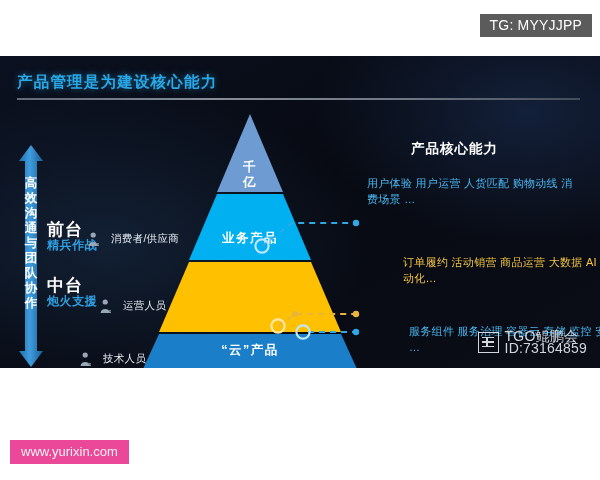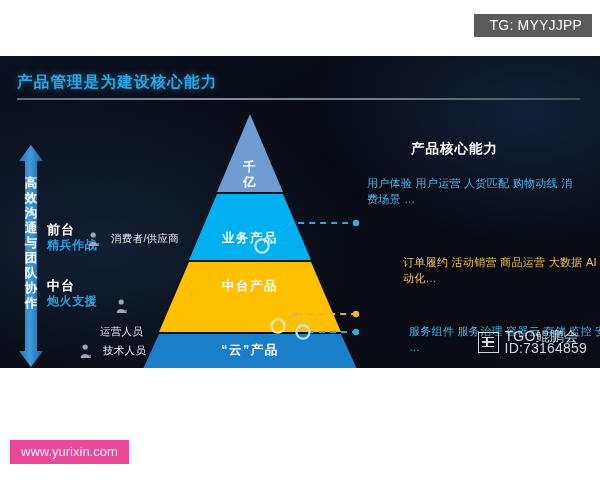--- a/index.html
+++ b/index.html
@@ -2,21 +2,21 @@
 <html><head>
 <meta charset="utf-8">
 <style>
   html,body{margin:0;padding:0;background:#ffffff;}
   body{width:600px;height:480px;overflow:hidden;
        font-family:"Liberation Sans","DejaVu Sans",sans-serif;}
   #root{position:relative;width:600px;height:480px;background:#ffffff;}
 
   
   .tg-badge{position:absolute;right:8px;top:14px;background:#5b5b5b;color:#ffffff;
-            font-size:14px;letter-spacing:.2px;padding:4px 10px 5px 16px;line-height:1;}
+            font-size:14px;letter-spacing:.2px;padding:4px 10px 5px 10px;line-height:1;}
 
   
   .site-badge{position:absolute;left:10px;bottom:16px;background:#ec4899;color:#f2f2f2;
               font-size:13px;padding:5px 11px 6px 11px;line-height:1;}
 
   
   .slide{position:absolute;left:0;top:56px;width:600px;height:312px;
          background:
            radial-gradient(ellipse 70% 80% at 18% 60%, #122034 0%, rgba(10,16,26,0) 62%),
            radial-gradient(ellipse 60% 70% at 88% 18%, #13203a 0%, rgba(8,12,20,0) 60%),
@@ -42,32 +42,32 @@
   .pyr{position:absolute;left:127px;top:58px;width:246px;height:292px;}
   .tier-label{position:absolute;color:#ffffff;font-weight:bold;text-align:center;
               letter-spacing:1.5px;white-space:nowrap;}
   .t1{left:0;top:46px;width:246px;font-size:12.5px;line-height:15px;}
   .t2{left:0;top:116px;width:246px;font-size:12.5px;}
   .t3{left:0;top:164px;width:246px;font-size:12.5px;}
   .t4{left:0;top:228px;width:246px;font-size:12.5px;}
 
   
   .role{position:absolute;}
-  .role .r-main{color:#ffffff;font-size:13px;font-weight:bold;letter-spacing:1px;line-height:16px;}
+  .role .r-main{color:#ffffff;font-size:17px;font-weight:bold;letter-spacing:1px;line-height:16px;}
   .role .r-sub{color:#2f9fe0;font-size:12px;font-weight:bold;letter-spacing:.6px;line-height:15px;}
   .role-1{left:47px;top:166px;}
   .role-2{left:47px;top:222px;}
   .role-3{left:47px;top:275px;}
 
   
   .actor{position:absolute;display:flex;align-items:center;gap:12px;}
   .actor-txt{color:#e9eef4;font-size:10.5px;letter-spacing:.3px;white-space:nowrap;}
   .actor-1{left:88px;top:176px;}
-  .actor-2{left:100px;top:243px;flex-direction:column;}
-  .actor-3{left:80px;top:288px;}
+  .actor-2{left:100px;top:243px;}
+  .actor-3{left:80px;top:296px;}
 
   
   .rc-title{position:absolute;left:367px;top:84px;color:#ffffff;font-size:13.5px;
             font-weight:bold;letter-spacing:1px;margin-left:44px;}
   .cap{position:absolute;width:215px;font-size:11px;line-height:16px;letter-spacing:.3px;}
   .cap-1{left:367px;top:119px;color:#49b7ef;}
   .cap-2{left:367px;top:198px;color:#f2c542;margin-left:36px;}
   .cap-3{left:367px;top:267px;color:#49b7ef;margin-left:42px;}
 
   
@@ -125,21 +125,20 @@
         <polygon points="62,148 184,148 214,218 32,218" fill="#ffc000"></polygon>
 
         <polygon points="32,220 214,220 246,290 0,290" fill="#1a7fc8"></polygon>
       </svg>
 
       <div class="tier-label t1">
         <div>千</div>
         <div>亿</div>
       </div>
       <div class="tier-label t2">业务产品</div>
-      <div class="tier-label t3">中台产品</div>
       <div class="tier-label t4">“云”产品</div>
     </div>
 
     <svg style="position:absolute;left:0;top:0;width:600px;height:364px;" viewBox="0 0 600 364">
 
       <g>
         <polyline points="262,190 292,167 355,167" fill="none" stroke="#2fa9e6" stroke-width="1.8" stroke-dasharray="6 5"></polyline>
         <circle cx="356" cy="167" r="3.2" fill="#2fa9e6"></circle>
         <circle cx="262" cy="190" r="6.6" fill="none" stroke="#bfe6fb" stroke-width="2.2"></circle>
       </g>

